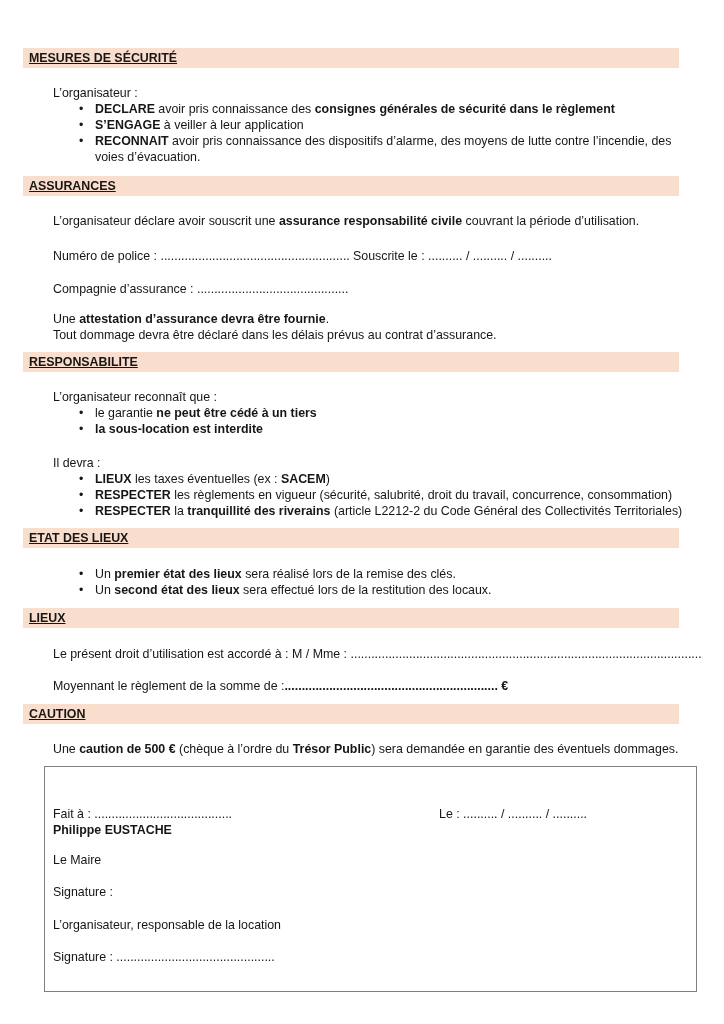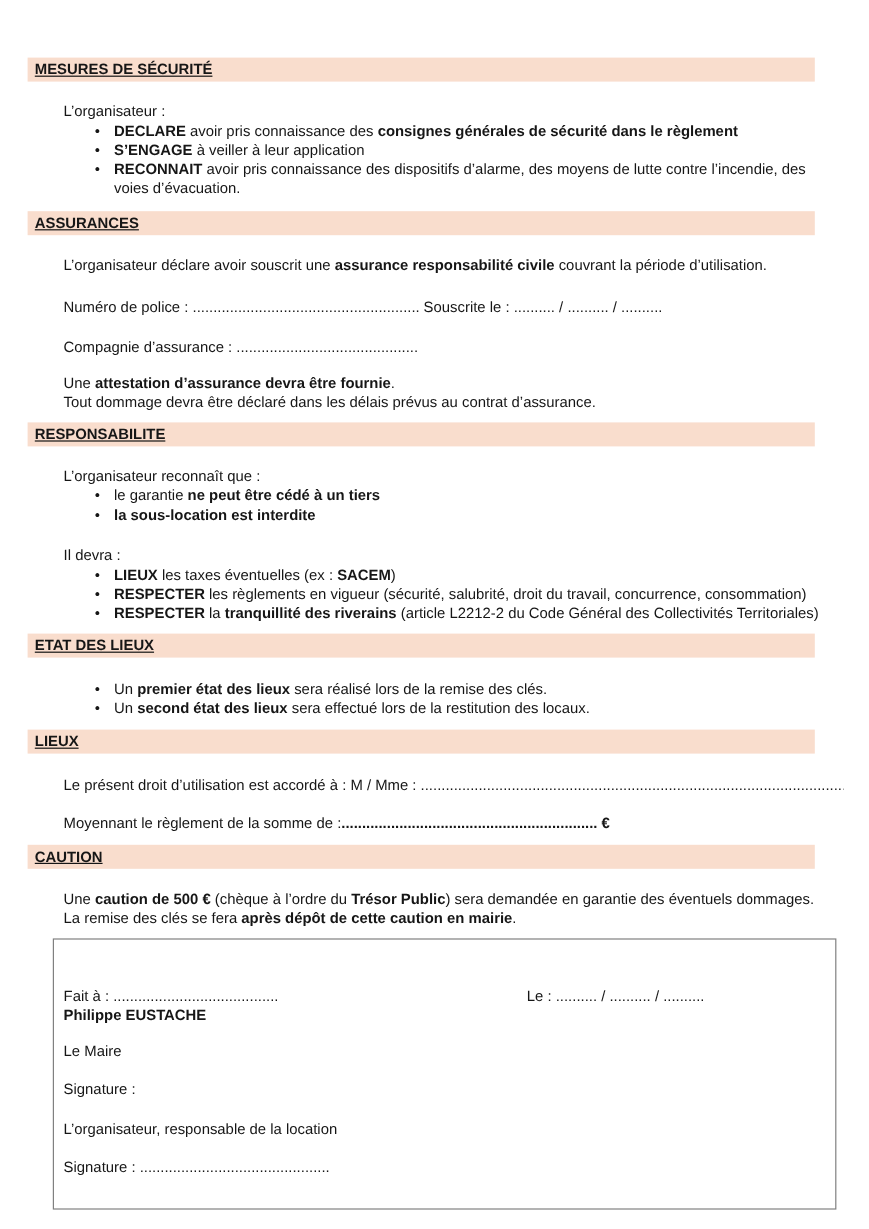--- a/index.html
+++ b/index.html
@@ -114,21 +114,20 @@
   <div class="bar" style="margin-top:10px">
     <span class="title">LIEUX</span>
   </div>
   <p class="tb nw" style="margin-top:18px">Le présent droit d’utilisation est accordé à : M / Mme : ....................................................................................................................</p>
   <p class="tb nw" style="margin-top:16px"><span>Moyennant le règlement de la somme de :</span><span class="b">.............................................................. €</span></p>
 
   <div class="bar" style="margin-top:10px">
     <span class="title">CAUTION</span>
   </div>
   <p class="tb" style="margin-top:17px"><span>Une </span><span class="b">caution de 500 €</span><span> (chèque à l’ordre du </span><span class="b">Trésor Public</span><span>) sera demandée en garantie des éventuels dommages.</span></p>
-  <p class="tb"><span>La remise des clés se fera </span><span class="b">après dépôt de cette caution en mairie</span><span>.</span></p>
 
   <div class="box">
     <div class="btb row" style="margin-top:39px">
       <span class="nw">Fait à : ........................................</span>
       <span class="c2">Le : .......... / .......... / ..........</span>
     </div>
     <p class="btb b">Philippe EUSTACHE</p>
     <p class="btb" style="margin-top:14px">Le Maire</p>
     <p class="btb" style="margin-top:16px">Signature :</p>
     <p class="btb" style="margin-top:17px">L’organisateur, responsable de la location</p>

